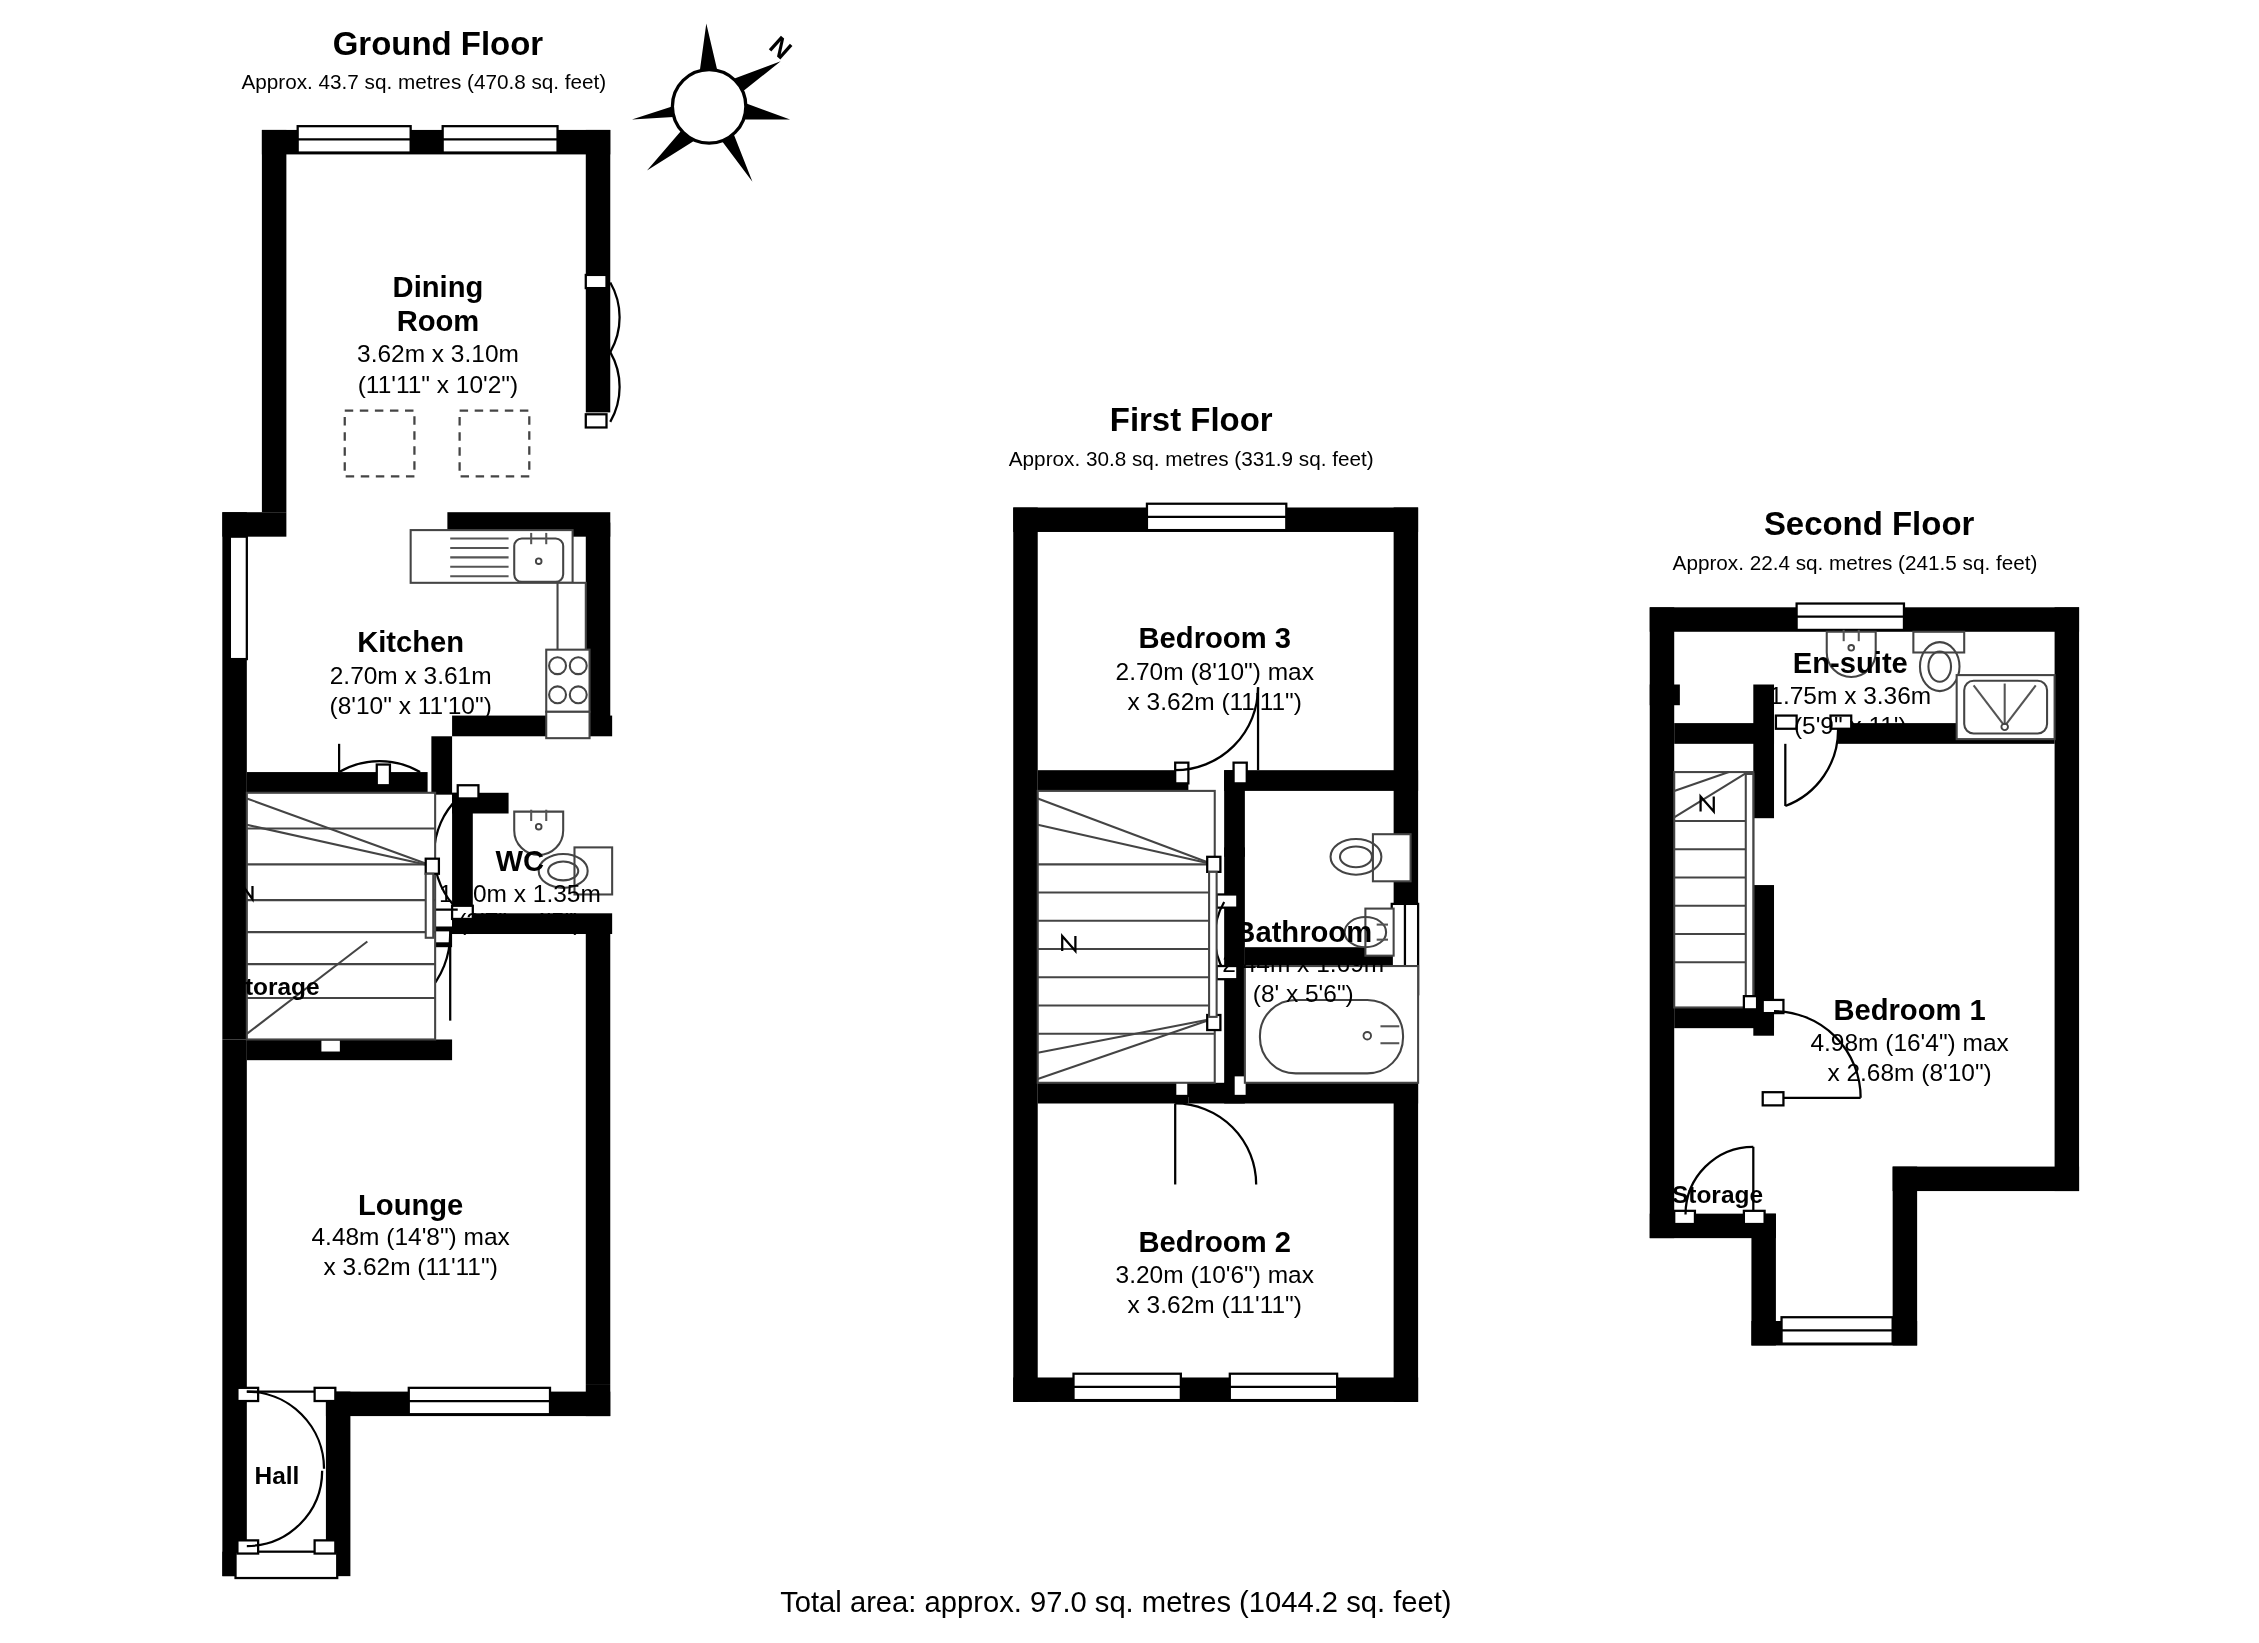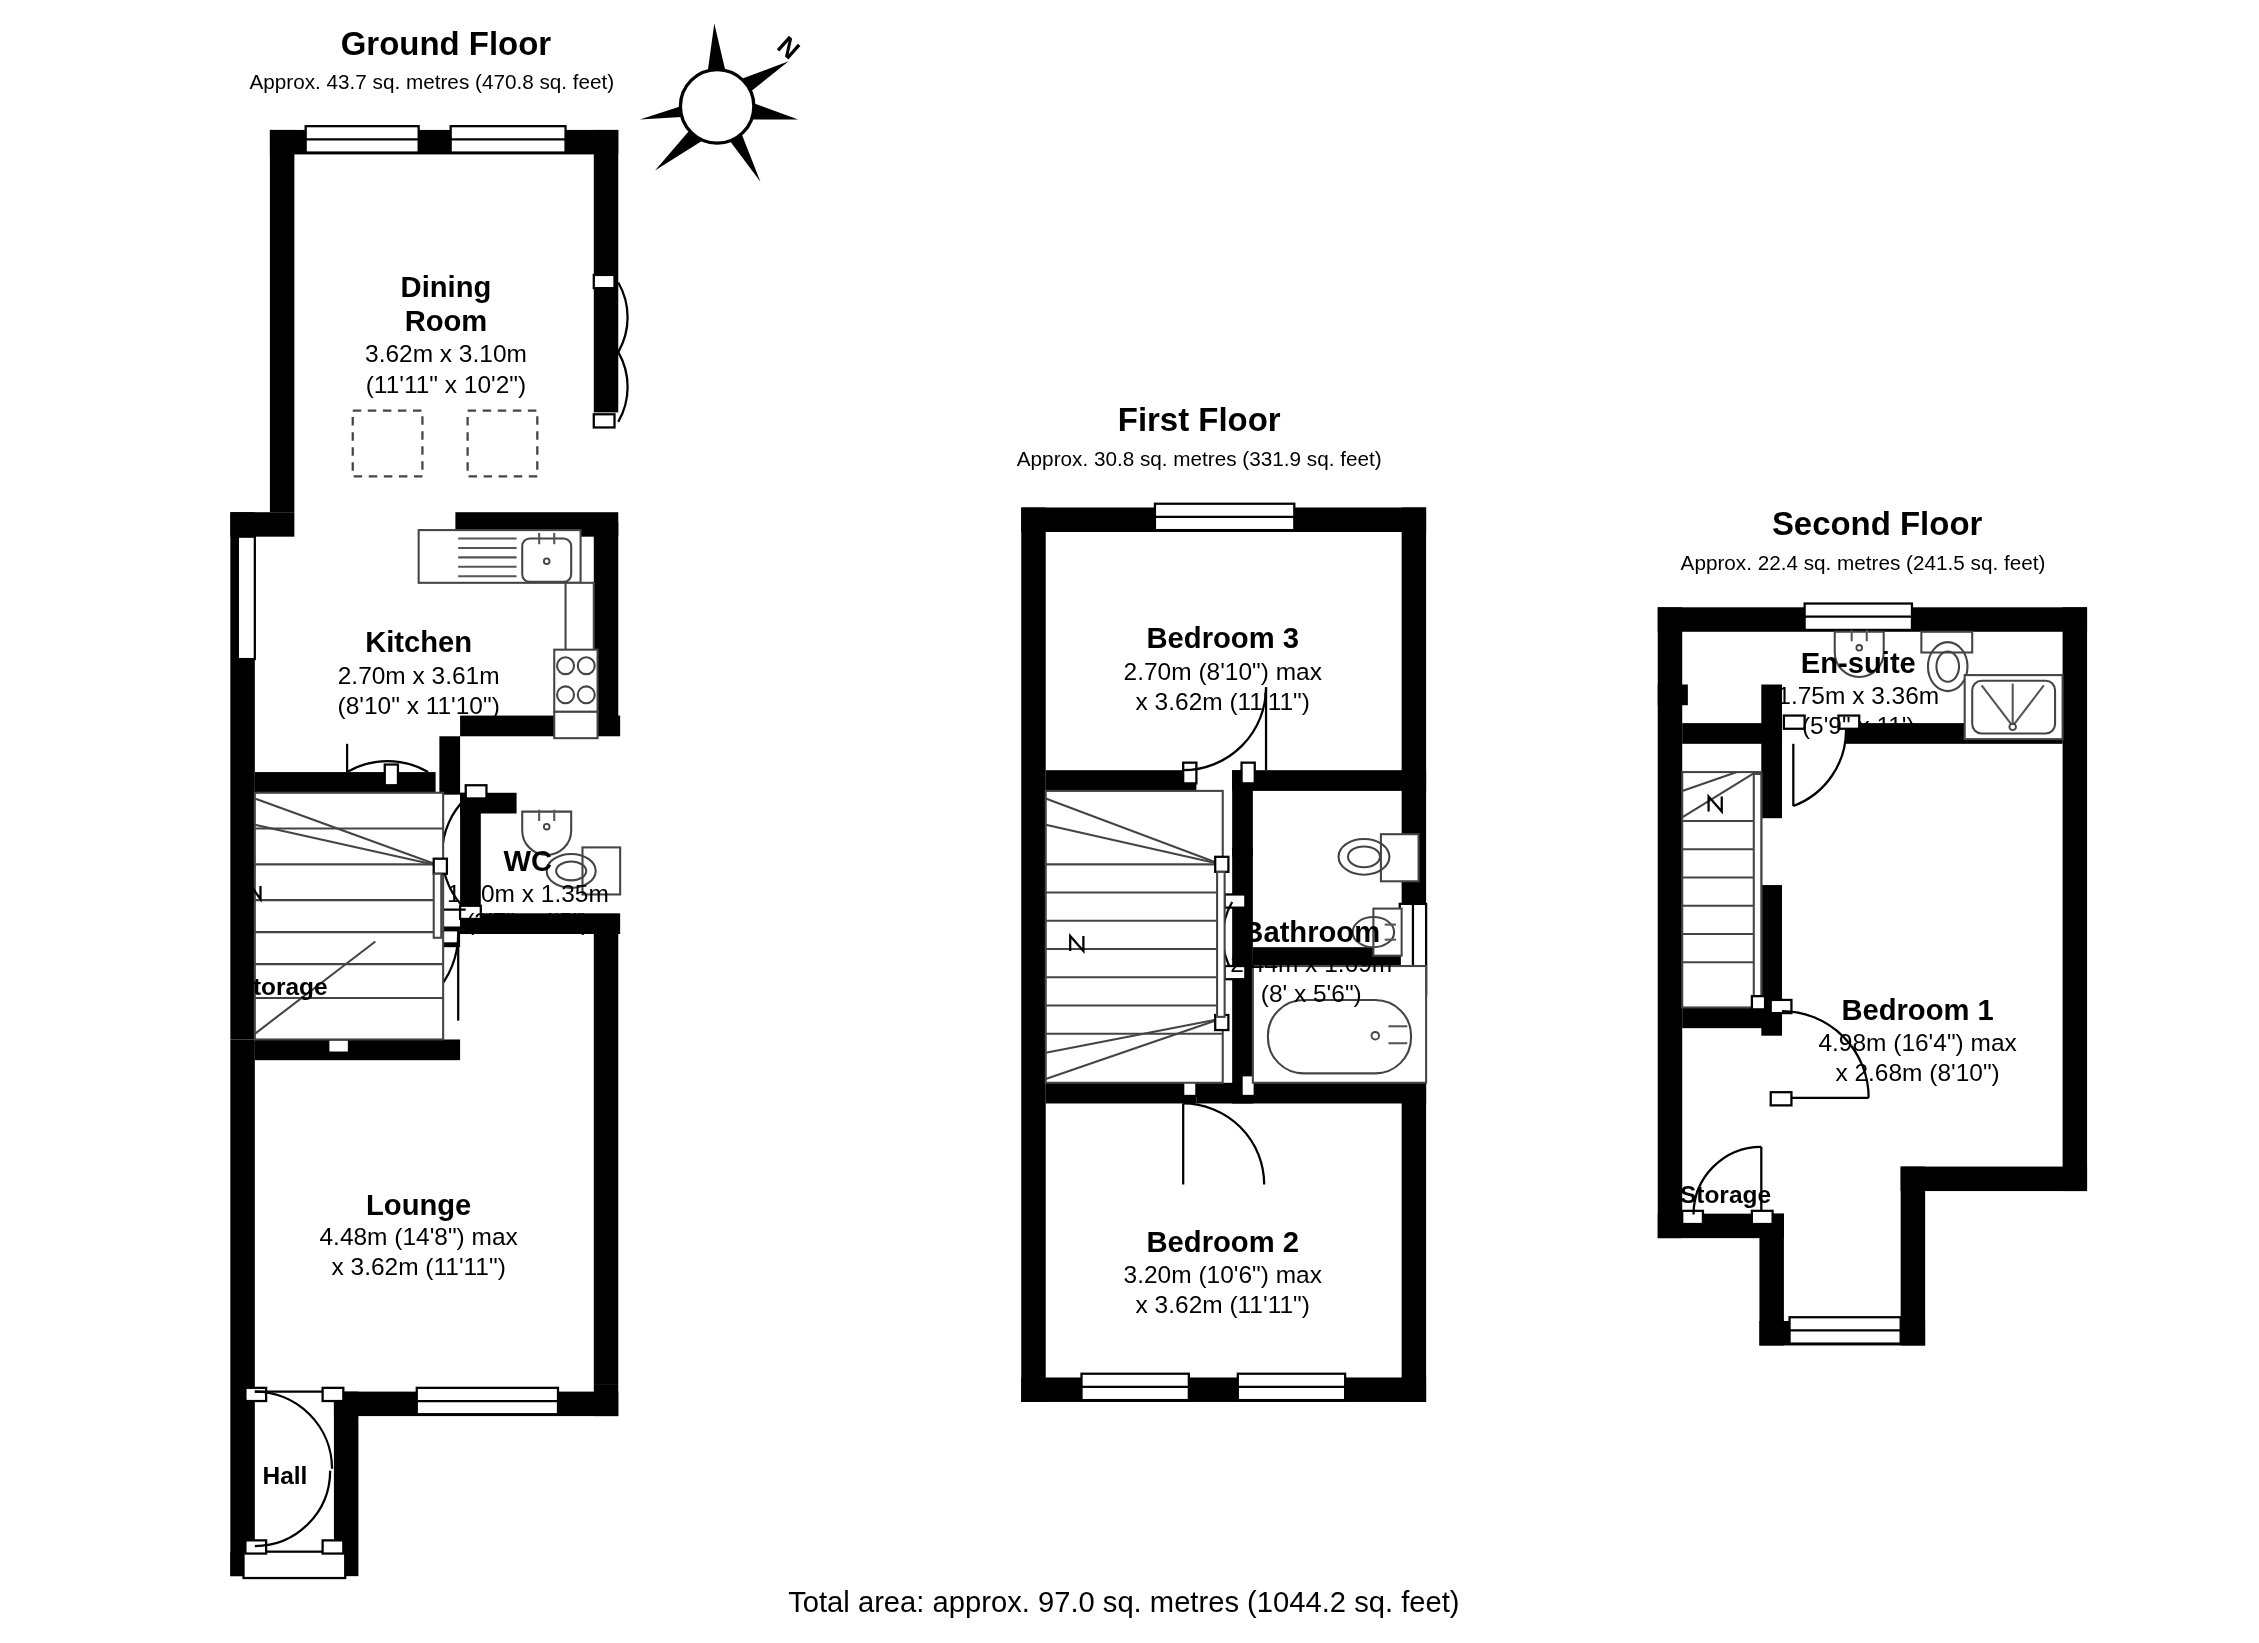--- a/index.html
+++ b/index.html
@@ -10,21 +10,21 @@
   body {
     width: 2260px;
     height: 1643px;
     position: relative;
     font-family: "Liberation Sans", sans-serif;
     color: #000000;
     overflow: hidden;
   }
   #plan-root {
     position: absolute;
-    left: 8px; top: 0;
+    left: 0; top: 0;
     width: 1996px;
     height: 1643px;
   }
   svg { display: block; }
   .wall { fill: #000000; }
   .thin { fill: none; stroke: #000000; stroke-width: 2.4; }
   .thin-lt { fill: none; stroke: #555555; stroke-width: 2.2; }
   .fixture { fill: #ffffff; stroke: #000000; stroke-width: 2.4; }
   .fixture-g { fill: #ffffff; stroke: #444444; stroke-width: 2.2; }
   .doorarc { fill: none; stroke: #000000; stroke-width: 2.4; }

